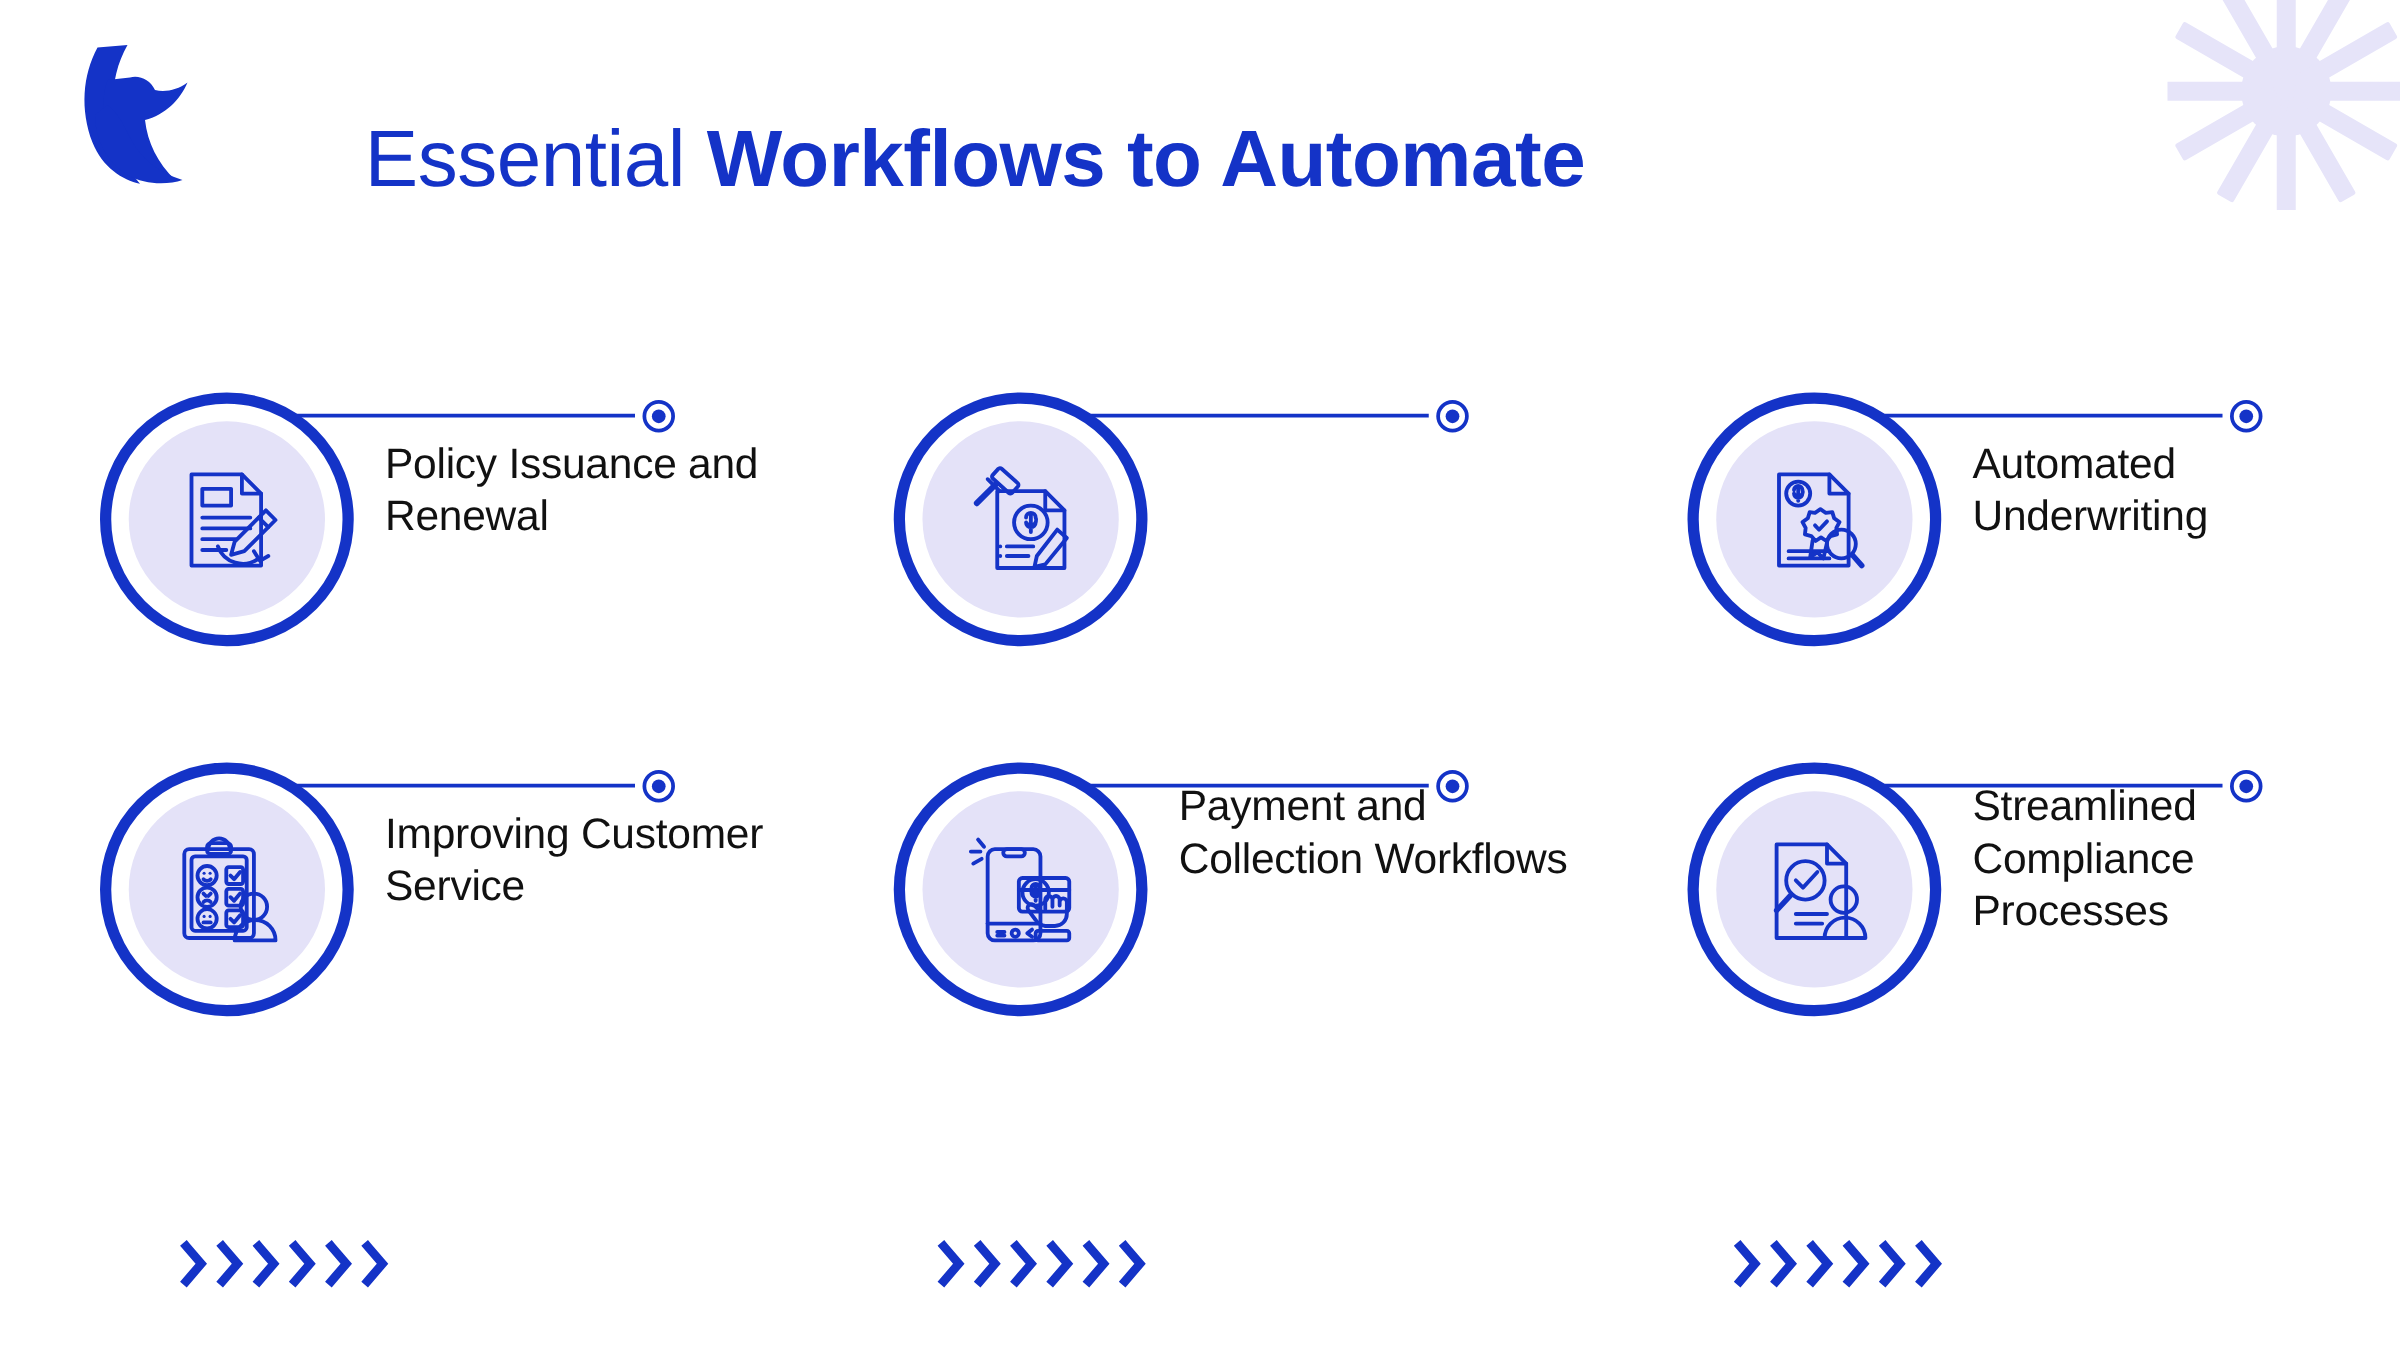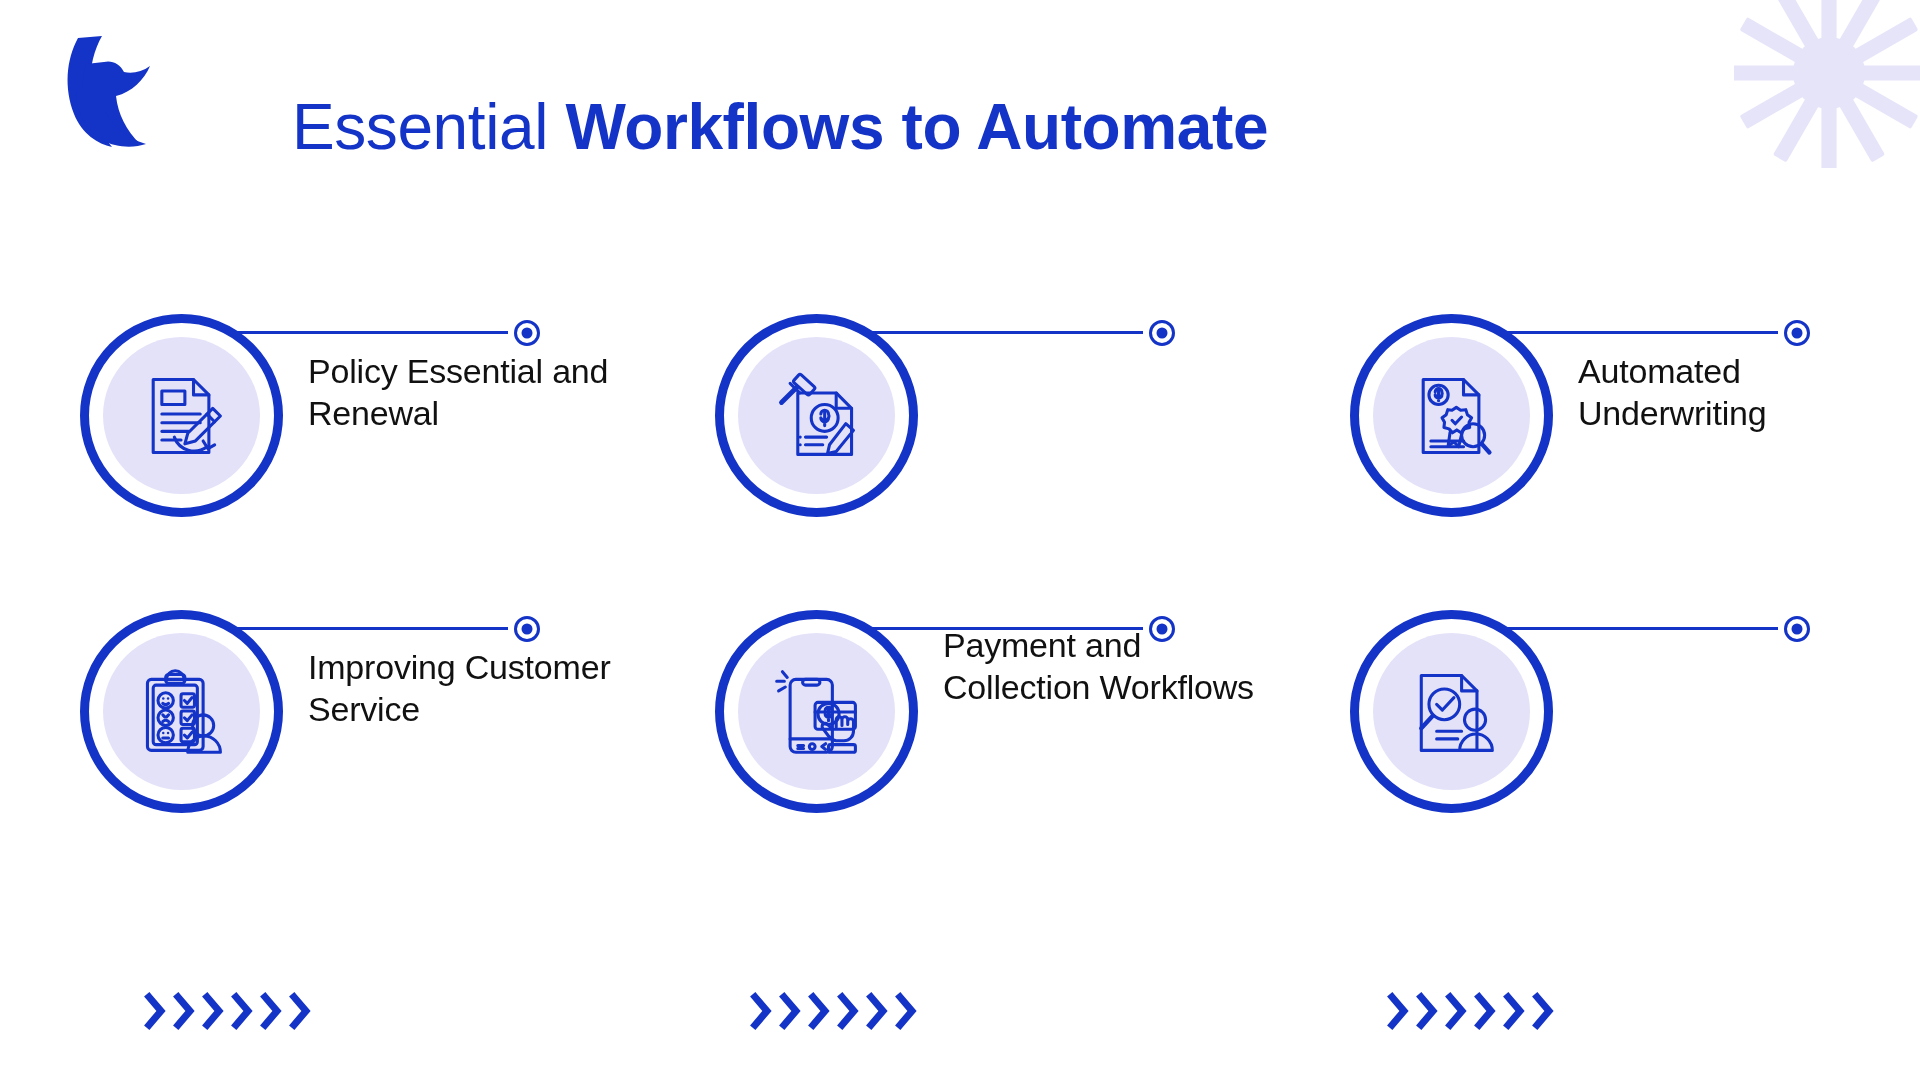--- a/index.html
+++ b/index.html
@@ -200,21 +200,21 @@
             <path d="M62 12 v16 h16"></path>
             <rect x="29" y="24" width="24" height="14"></rect>
             <path d="M29 48 h40 M29 57 h40 M29 66 h28 M29 75 h20"></path>
             <path d="M82 42 l8 8 -26 26 -11 3 3 -11 Z"></path>
             <path d="M76 48 l8 8"></path>
             <path d="M42 72 a22 22 0 0 0 34 10"></path>
             <path d="M72 76 l5 8 7 -4"></path>
           </svg>
         </div>
       </div>
-      <div class="label">Policy Essential and Renewal</div>
+      <div class="label">Policy Issuance and Renewal</div>
     </div>
 
     <div class="cell c1">
       <div class="connector">
         <div class="conn-line"></div>
         <div class="conn-dot"></div>
       </div>
       <div class="circle-outer">
         <div class="circle-inner">
           <svg viewBox="0 0 100 100" fill="none" stroke="#1433c7" stroke-width="3.2" stroke-linecap="round" stroke-linejoin="round" aria-hidden="true">
@@ -336,20 +336,21 @@
             <path d="M60 12 v16 h16"></path>
             <circle cx="42" cy="42" r="16"></circle>
             <path d="M34 42 l6 6 12 -13"></path>
             <path d="M30 54 l-12 13" stroke-width="4.5"></path>
             <path d="M34 70 h26 M34 78 h22"></path>
             <circle cx="74" cy="58" r="11"></circle>
             <path d="M58 90 a17 17 0 0 1 34 0 Z"></path>
           </svg>
         </div>
       </div>
+      <div class="label three-line">Streamlined Compliance Processes</div>
     </div>
   </div>
 </div>
 
 <div class="chevrons a0">
   <svg class="chev" viewBox="0 0 26 42" fill="none" stroke="#1433c7" stroke-width="7" stroke-linecap="square" stroke-linejoin="miter">
       <path d="M7 7 L19 21 L7 35"></path>
     </svg>
   <svg class="chev" viewBox="0 0 26 42" fill="none" stroke="#1433c7" stroke-width="7" stroke-linecap="square" stroke-linejoin="miter">
       <path d="M7 7 L19 21 L7 35"></path>

